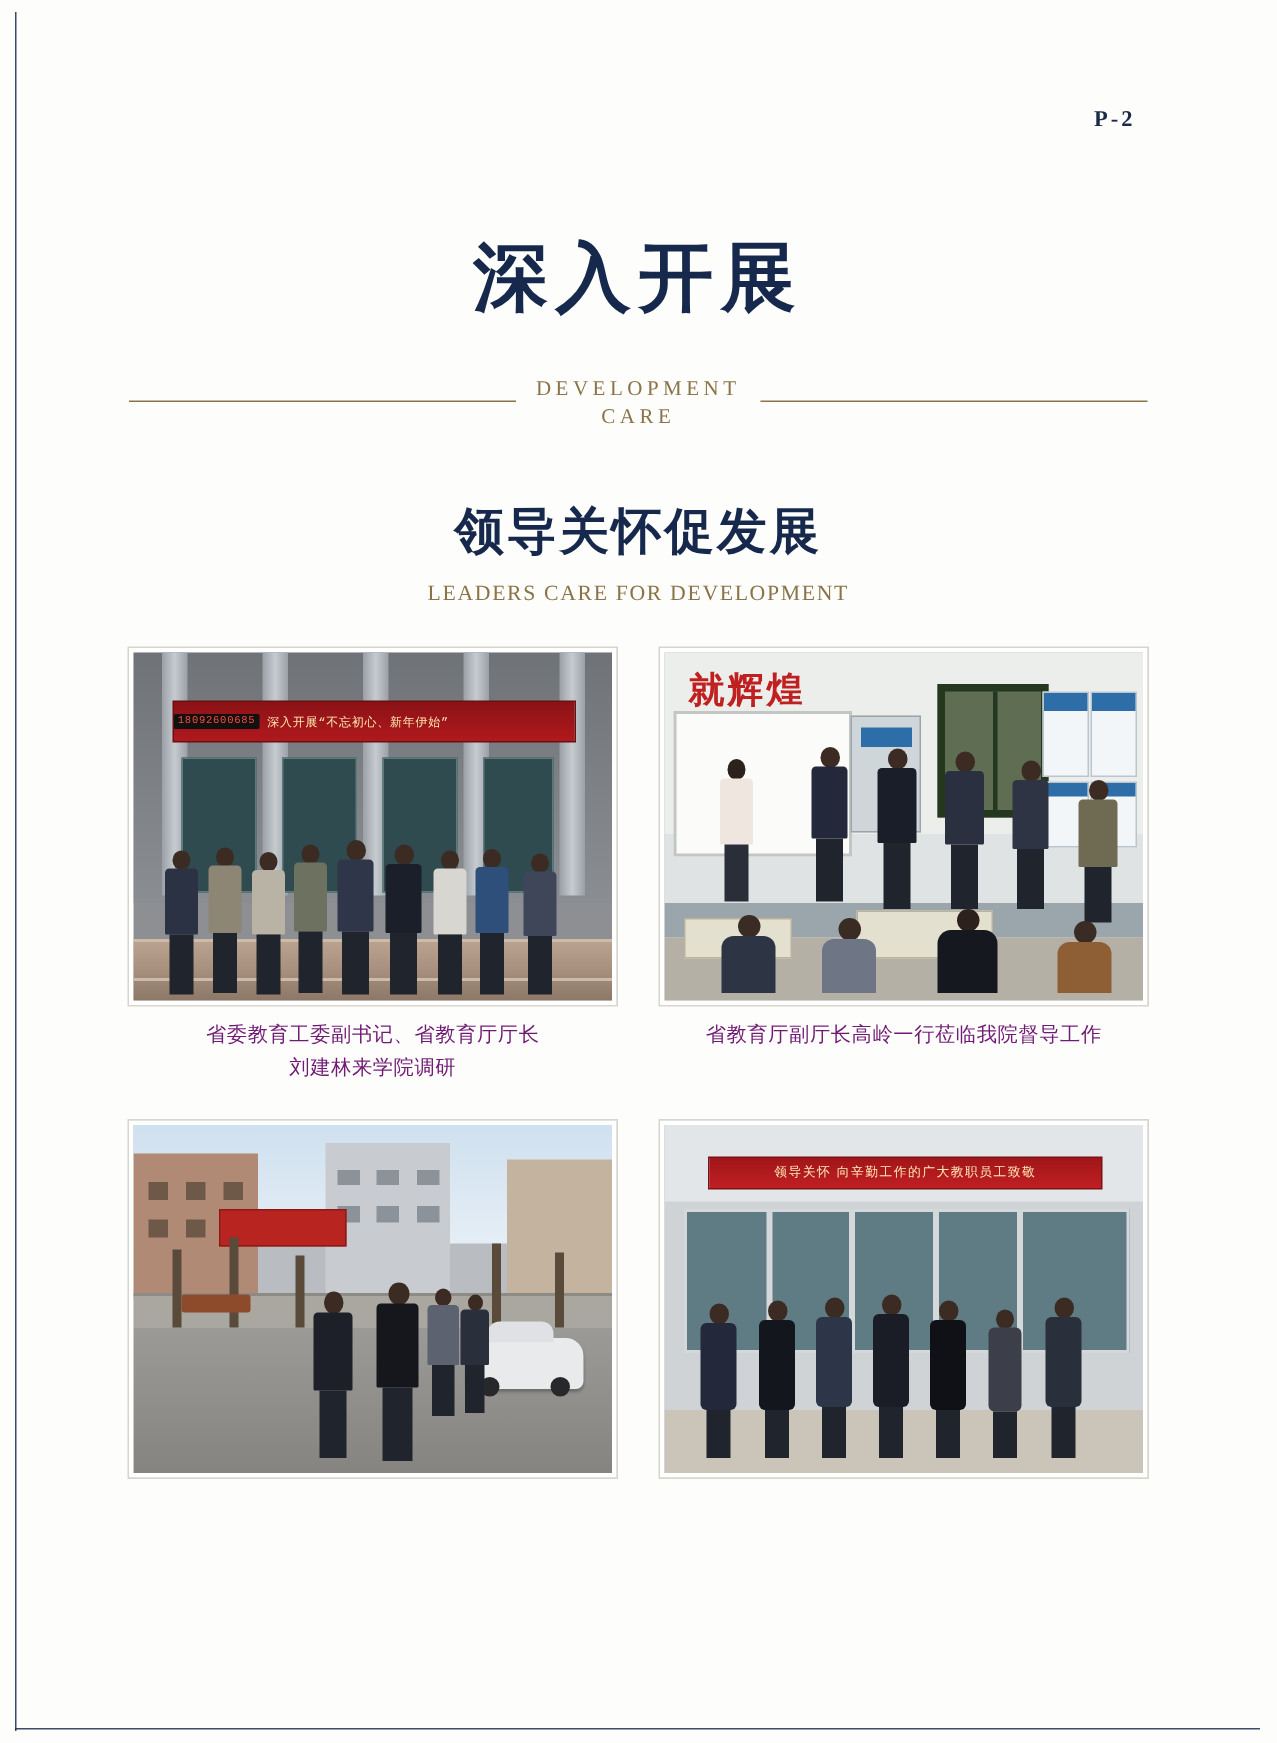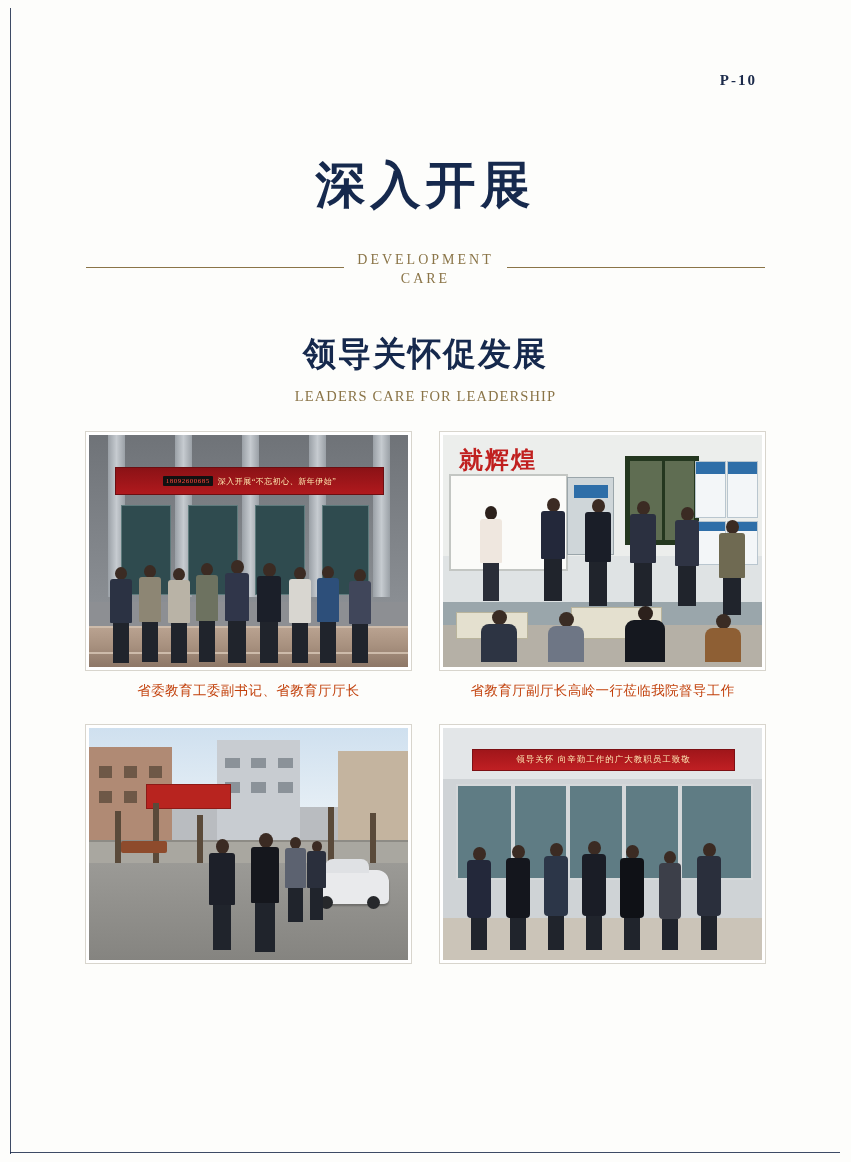--- a/index.html
+++ b/index.html
@@ -127,21 +127,21 @@
     position: relative;
     overflow: hidden;
     background: #b9bcc0;
   }
   .caption {
     margin-top: 9px;
     text-align: center;
     font-family: "DejaVu Sans", sans-serif;
     font-size: 13.5px;
     line-height: 22px;
-    color: #c2410c;
+    color: #701a75;
     letter-spacing: .4px;
   }
   .row2 { margin-top: 24px; }
   .person { position:absolute; bottom:0; }
   .head { position:absolute; border-radius:50%; background:#3b2b23; }
   .torso { position:absolute; border-radius:3px 3px 1px 1px; }
   .legs { position:absolute; background:#20242c; }
 
   
   .p1-bg { position:absolute; inset:0; background:#8d8f93; }
@@ -156,22 +156,22 @@
   .p1-glass {
     position:absolute; background:#2f4b4f; border:1px solid #5d7a7c;
   }
   .p1-banner {
     position:absolute; left:8%; top:14%;
     width:84%; height:26px;
     background: linear-gradient(#8b1216,#b0191d);
     border:1px solid #6c0e11;
     color:#ffe9b0;
     font-size:8px;
-    font-family:Liberation Serif, serif;
-    display:flex; align-items:center; justify-content:center;
+    font-family:Liberation Mono, monospace;
+    display:flex; align-items:center; 
     letter-spacing:.5px;
     white-space:nowrap;
   }
   .p1-banner .led {
     background:#111; color:#ff4a3d; font-size:7px;
     padding:1px 3px; margin-right:5px; border-radius:1px;
   }
   .p1-steps {
     position:absolute; left:0; bottom:0; width:100%; height:17%;
     background: linear-gradient(#b9a290 0%,#a8917f 45%,#8d7767 100%);
@@ -271,35 +271,35 @@
   .p4-floor{position:absolute;left:0;bottom:0;width:100%;height:18%;background:#cbc4b8;}
 </style>
 </head>
 <body>
 
 <div class="page">
 
   <div class="frame-left"></div>
   <div class="frame-bottom"></div>
 
-  <div class="page-number">P-10</div>
+  <div class="page-number">P-2</div>
 
   <div class="big-title">深入开展</div>
 
   <div class="rule left"></div>
   <div class="rule right"></div>
   <div class="sub-en-wrap">
     <div class="sub-en">
       <div>DEVELOPMENT</div>
       <div>CARE</div>
     </div>
   </div>
 
   <div class="section-title">领导关怀促发展</div>
-  <div class="section-sub">LEADERS CARE FOR LEADERSHIP</div>
+  <div class="section-sub">LEADERS CARE FOR DEVELOPMENT</div>
 
   <div class="grid">
 
     <div class="row">
 
       <div class="cell">
         <div class="photo">
           <div class="p1-bg"></div>
           <div class="p1-building"></div>
           <div class="p1-col" style="left:6%;"></div>
@@ -358,20 +358,21 @@
             <div class="legs" style="left:5px;top:56px;width:16px;height:41px;"></div>
           </div>
           <div class="person" style="left:81%;width:26px;height:98px;">
             <div class="head" style="left:7px;top:0;width:12px;height:13px;"></div>
             <div class="torso" style="left:2px;top:12px;width:22px;height:43px;background:#40465a;"></div>
             <div class="legs" style="left:5px;top:55px;width:16px;height:39px;"></div>
           </div>
         </div>
         <div class="caption">
           <div>省委教育工委副书记、省教育厅厅长</div>
+          <div>刘建林来学院调研</div>
         </div>
       </div>
 
       <div class="cell">
         <div class="photo">
           <div class="p2-wall"></div>
           <div class="p2-wall2"></div>
           <div class="p2-redtext">就辉煌</div>
           <div class="p2-whiteboard"></div>
           <div class="p2-cab">

